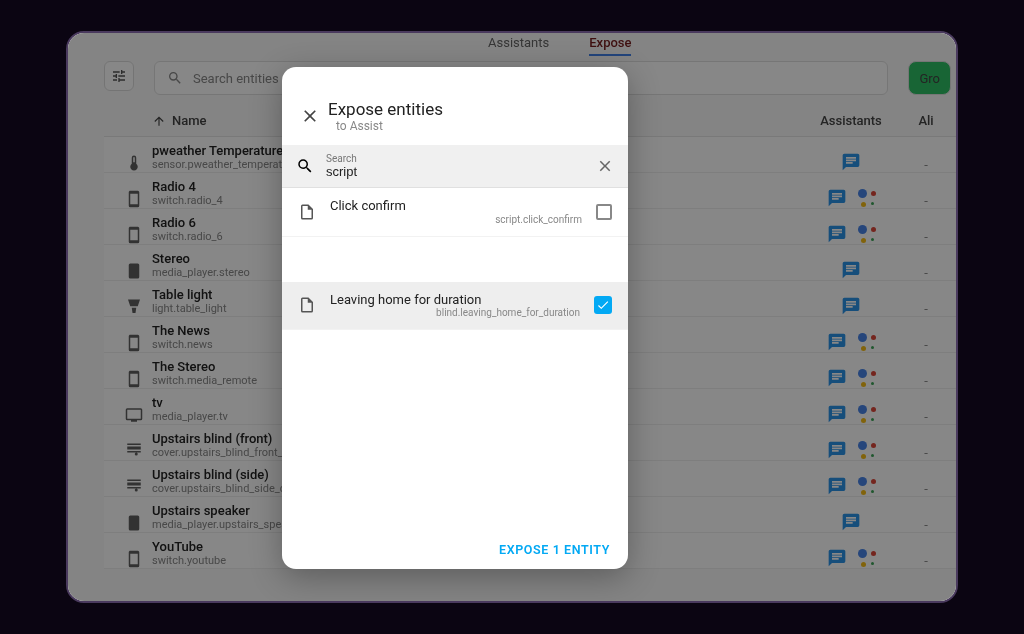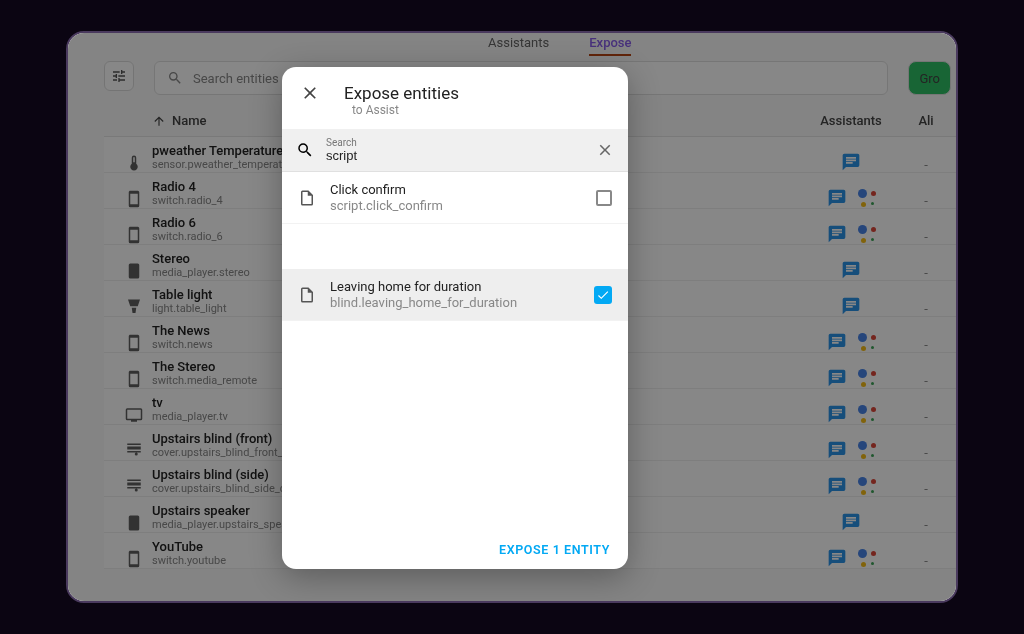--- a/index.html
+++ b/index.html
@@ -22,21 +22,21 @@
     filter: brightness(0.78) saturate(0.9);
     background: #fafafa;
   }
   .bg-tabs {
     display: flex; gap: 40px;
     position: absolute;
     left: 420px; top: 2px;
     font-size: 13px;
   }
   .bg-tab { padding-bottom: 4px; color: #666; }
-  .bg-tab.active { color: #8b5cf6; border-bottom: 2px solid #c2410c; font-weight: 500; }
+  .bg-tab.active { color: #7f1d1d; border-bottom: 2px solid #3b82f6; font-weight: 500; }
 
   .bg-searchrow {
     position: absolute;
     top: 28px; left: 36px; right: 5px;
     display: flex; align-items: flex-start; gap: 20px;
   }
   .filter-chip {
     width: 30px; height: 30px;
     background: #fff; border: 1px solid #ddd; border-radius: 6px;
     display: flex; align-items: center; justify-content: center;
@@ -120,23 +120,23 @@
     left: 214px; top: 34px;
     width: 346px; height: 502px;
     background: #fff;
     border-radius: 14px;
     box-shadow: 0 8px 32px rgba(0,0,0,0.3);
     display: flex;
     flex-direction: column;
     overflow: hidden;
   }
   .modal-header {
-    display: flex; 
-    padding: 16px 18px 12px 18px;
-    gap: 24px;
+    display: flex; align-items: center;
+    padding: 32px 18px 12px 18px;
+    gap: 8px;
   }
   .close-btn { color: #444; cursor: pointer; display:flex; }
   .modal-titles { display: flex; flex-direction: column; }
   .modal-title { font-size: 17px; color: #222; font-weight: 400; }
   .modal-subtitle { font-size: 12px; color: #888; margin-left: 8px; }
 
   .modal-search {
     background: #f0f0f0;
     display: flex; align-items: center;
     padding: 8px 14px;
@@ -152,21 +152,21 @@
   .modal-item {
     display: flex; align-items: center;
     padding: 10px 16px;
     gap: 14px;
     border-bottom: 1px solid #f2f2f2;
   }
   .modal-item.selected { background: #eeeeee; margin-top: 45px; }
   .item-icon { color: #555; display:flex; }
   .item-texts { flex: 1; display: flex; flex-direction: column; line-height: 1.2; }
   .item-name { font-size: 13px; color: #222; }
-  .item-id { font-size: 13px; color: #888; }
+  .item-id { font-size: 10px; color: #888; text-align: right; }
   .checkbox-empty {
     width: 16px; height: 16px; border: 2px solid #888; border-radius: 2px;
   }
   .checkbox-checked {
     width: 18px; height: 18px; border-radius: 3px;
     background: #03a9f4; display:flex; align-items:center; justify-content:center;
     color: #fff;
   }
 
   .modal-footer {

